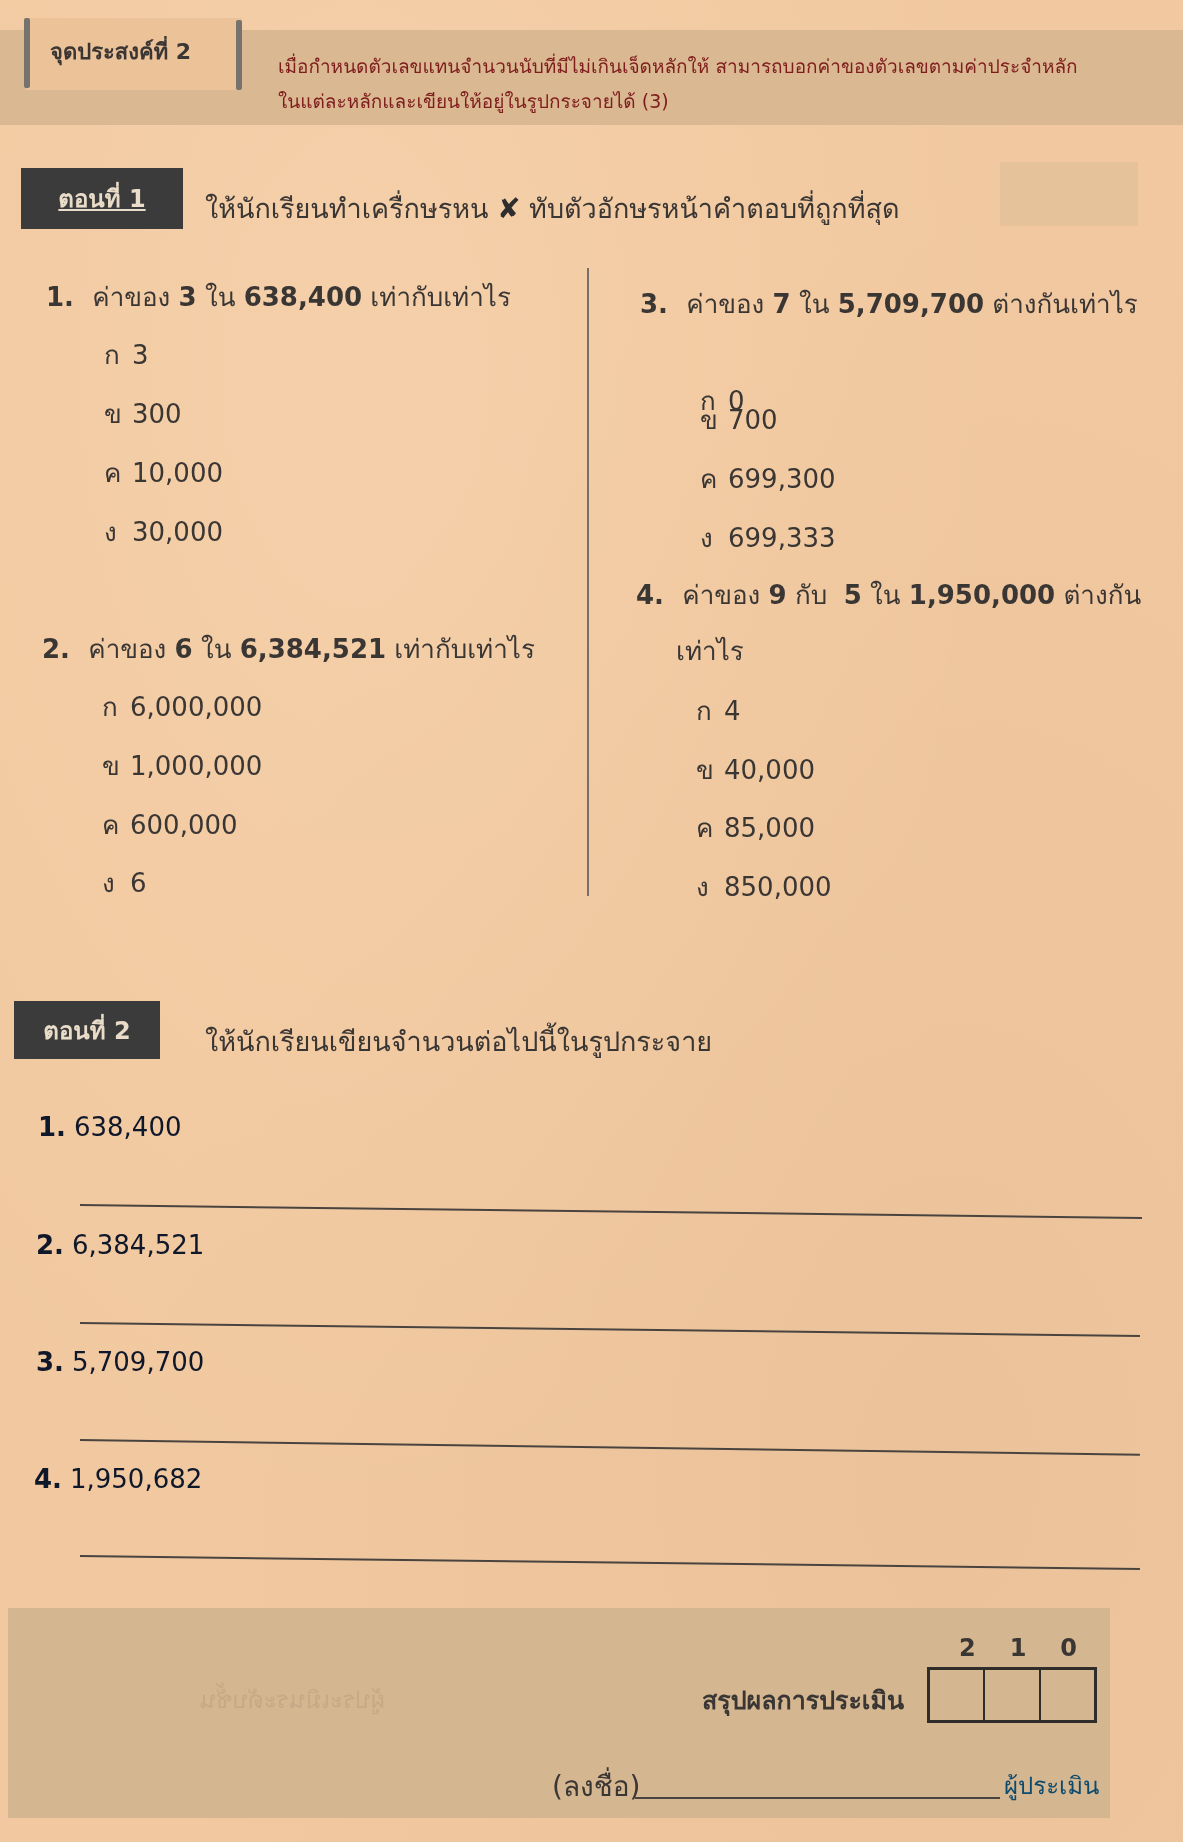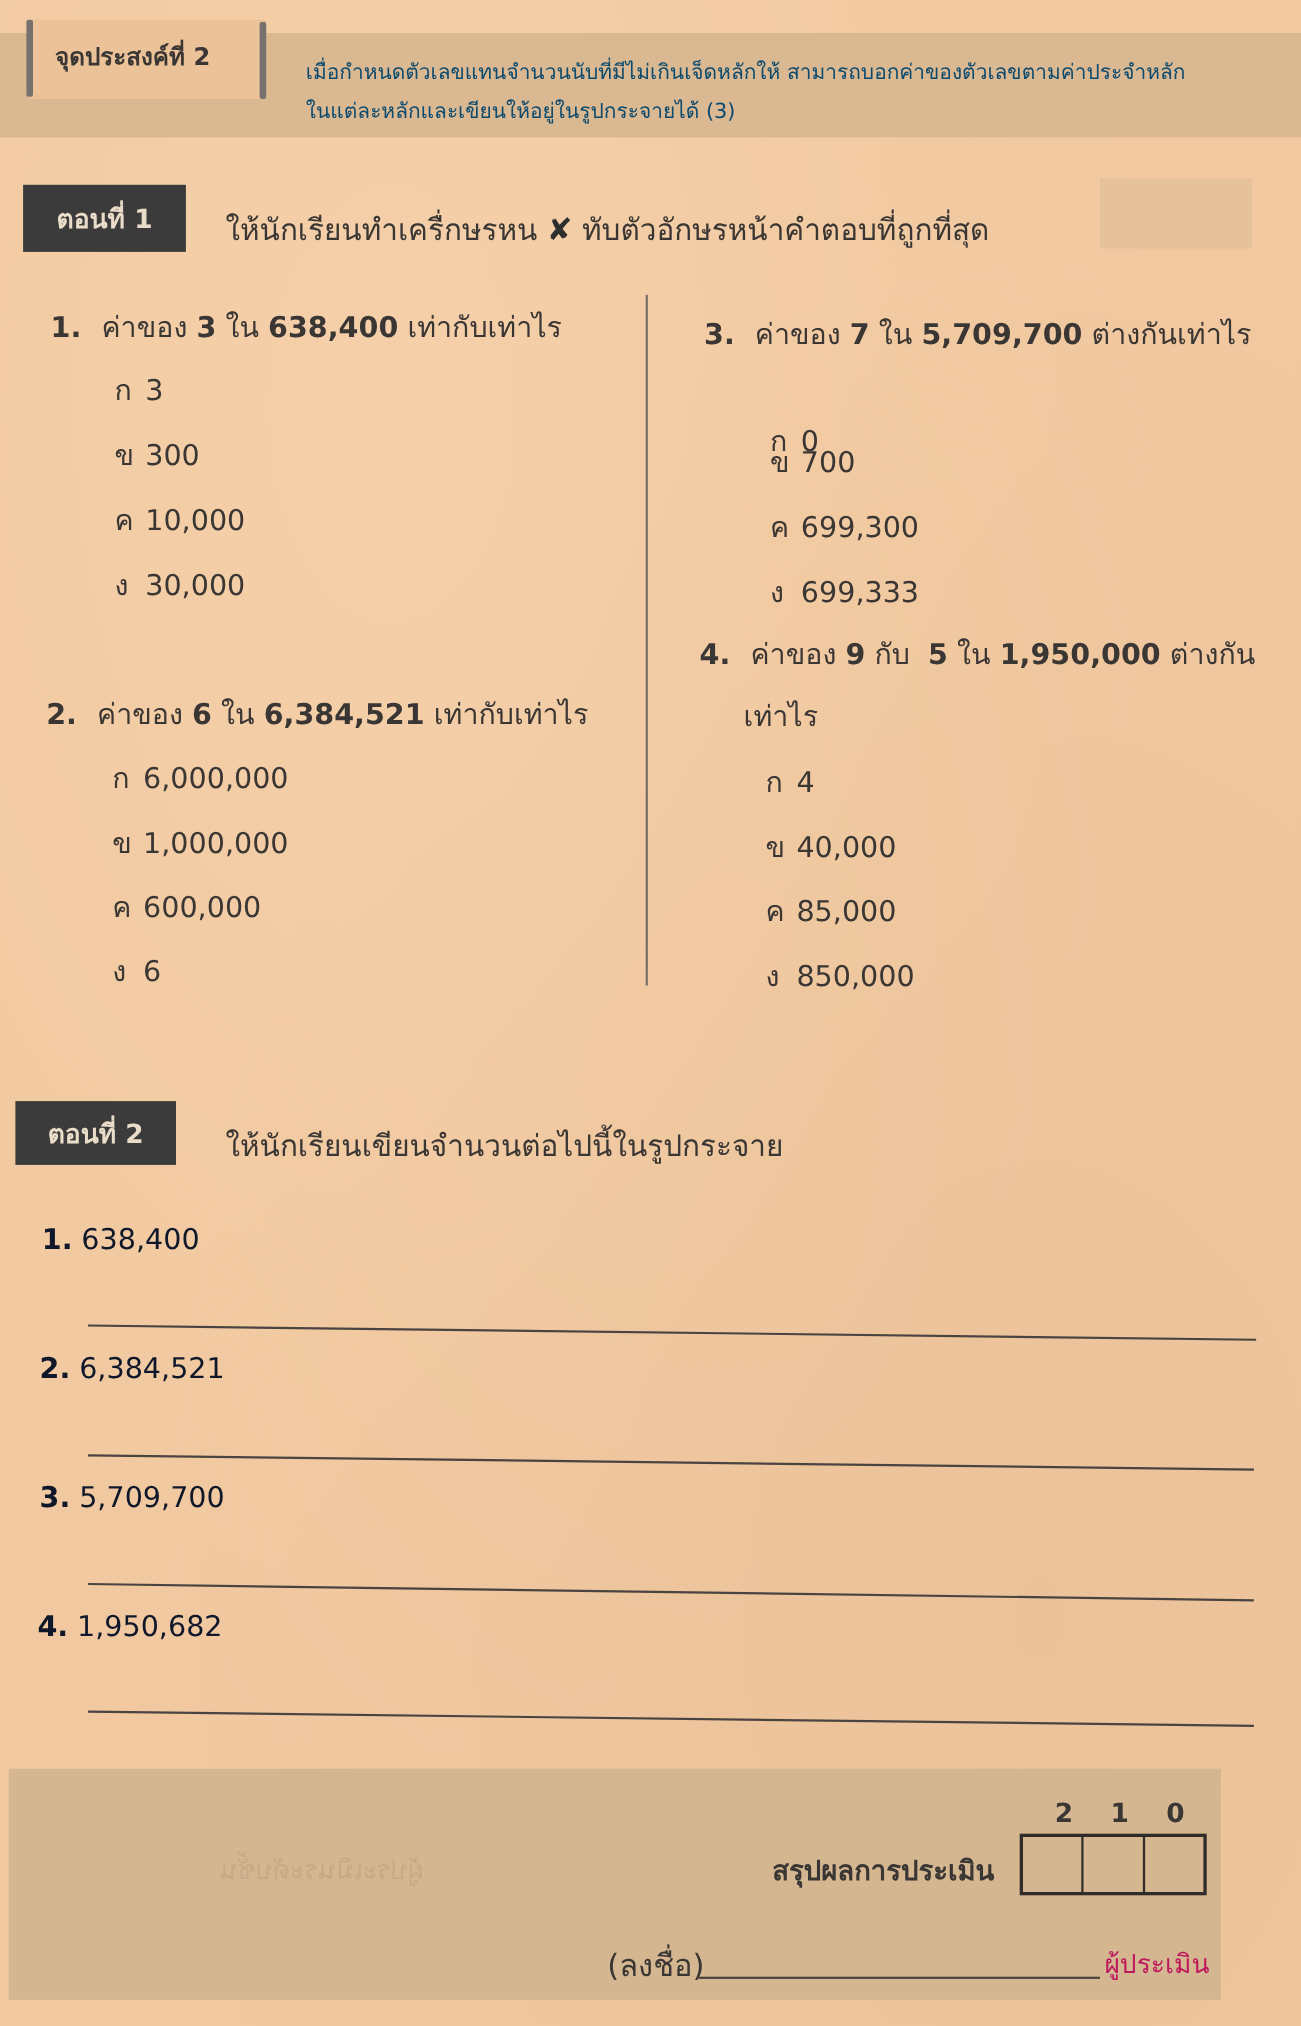--- a/index.html
+++ b/index.html
@@ -26,21 +26,21 @@
     background: #ecc299;
   }
   .obj-bracket {
     position: absolute; width: 6px; background: #77726d; border-radius: 2px;
   }
   .obj-label {
     position: absolute; left: 50px; top: 34px; font-size: 22px; font-weight: bold; color: #3a3634;
   }
   .obj-text {
     position: absolute; left: 278px; top: 56px; width: 880px;
-    font-size: 19px; line-height: 33px; color: #0c4a6e;
+    font-size: 19px; line-height: 33px; color: #7f1d1d;
   }
   
   .section-badge {
     position: absolute; background: #3b3b3b; color: #e9dcc9;
     font-size: 24px; font-weight: bold; display: flex; align-items: center; justify-content: center;
   }
   .section-instr {
     position: absolute; font-size: 27px; color: #3a3634;
   }
   .x-mark { font-weight: bold; font-size: 28px; color: #2e2e2e; }
@@ -78,36 +78,36 @@
   .score-heads { position: absolute; left: 942px; top: 1634px; width: 152px; display: flex; justify-content: space-around; font-size: 24px; font-weight: bold; }
   .score-box {
     position: absolute; left: 927px; top: 1667px; width: 170px; height: 56px;
     border: 3px solid #2f2c2a; display: flex; box-sizing: border-box;
   }
   .score-cell { flex: 1; border-right: 2px solid #2f2c2a; }
   .score-cell:last-child { border-right: none; }
   .eval-label { position: absolute; left: 702px; top: 1680px; font-size: 25px; font-weight: bold; color: #3a3634; }
   .sign-label { position: absolute; left: 552px; top: 1764px; font-size: 28px; color: #3a3634; }
   .sign-line { position: absolute; left: 635px; top: 1797px; width: 365px; height: 2px; background: #4a4440; }
-  .evaluator-label { position: absolute; left: 1004px; top: 1766px; font-size: 24px; color: #be185d; }
+  .evaluator-label { position: absolute; left: 1004px; top: 1766px; font-size: 24px; color: #0c4a6e; }
 </style>
 </head>
 <body>
 
 <div class="page-bg"></div>
 
 <div class="objective-band"></div>
 <div class="obj-label-box"></div>
 <div class="obj-bracket" style="left:24px; top:18px; height:70px;"></div>
 <div class="obj-bracket" style="left:236px; top:20px; height:70px;"></div>
 <div class="obj-label">จุดประสงค์ที่ 2</div>
 <div class="obj-text" style="top:50px;">เมื่อกำหนดตัวเลขแทนจำนวนนับที่มีไม่เกินเจ็ดหลักให้ สามารถบอกค่าของตัวเลขตามค่าประจำหลัก</div>
 <div class="obj-text" style="top:85px;">ในแต่ละหลักและเขียนให้อยู่ในรูปกระจายได้ (3)</div>
 
-<div class="section-badge" style="left:21px; top:168px; width:148px; height:61px;">ตอนที่ 1</div>
+<div class="section-badge" style="left:21px; top:168px; width:162px; height:61px;text-decoration:underline;">ตอนที่ 1</div>
 <div class="section-instr" style="left:205px; top:187px;">
   <span>ให้นักเรียนทำเครื่กษรหน</span>
   <span class="x-mark">✘</span>
   <span>ทับตัวอักษรหน้าคำตอบที่ถูกที่สุด</span>
 </div>
 <div class="ghost-box"></div>
 
 <div class="question" style="left:46px; top:276px;">
   <span class="num">1.</span>
   <span>ค่าของ</span>

